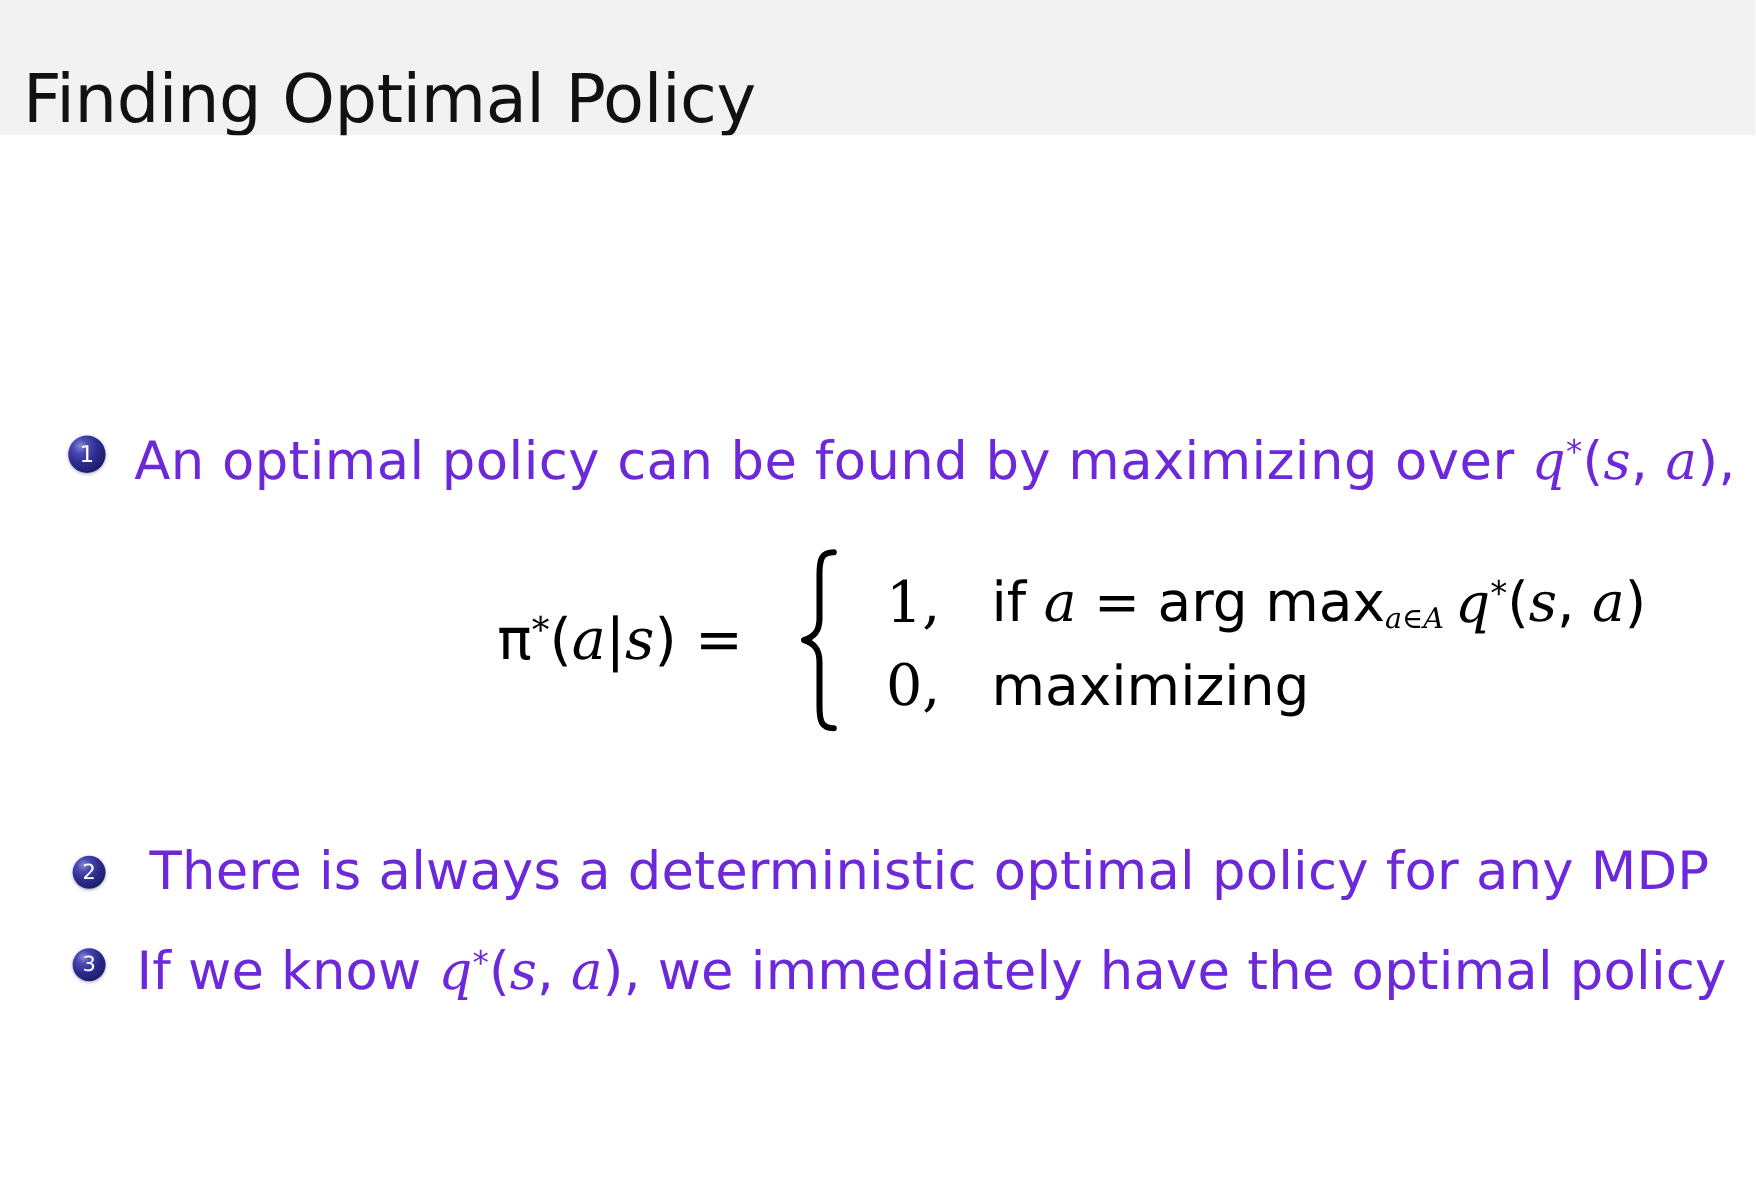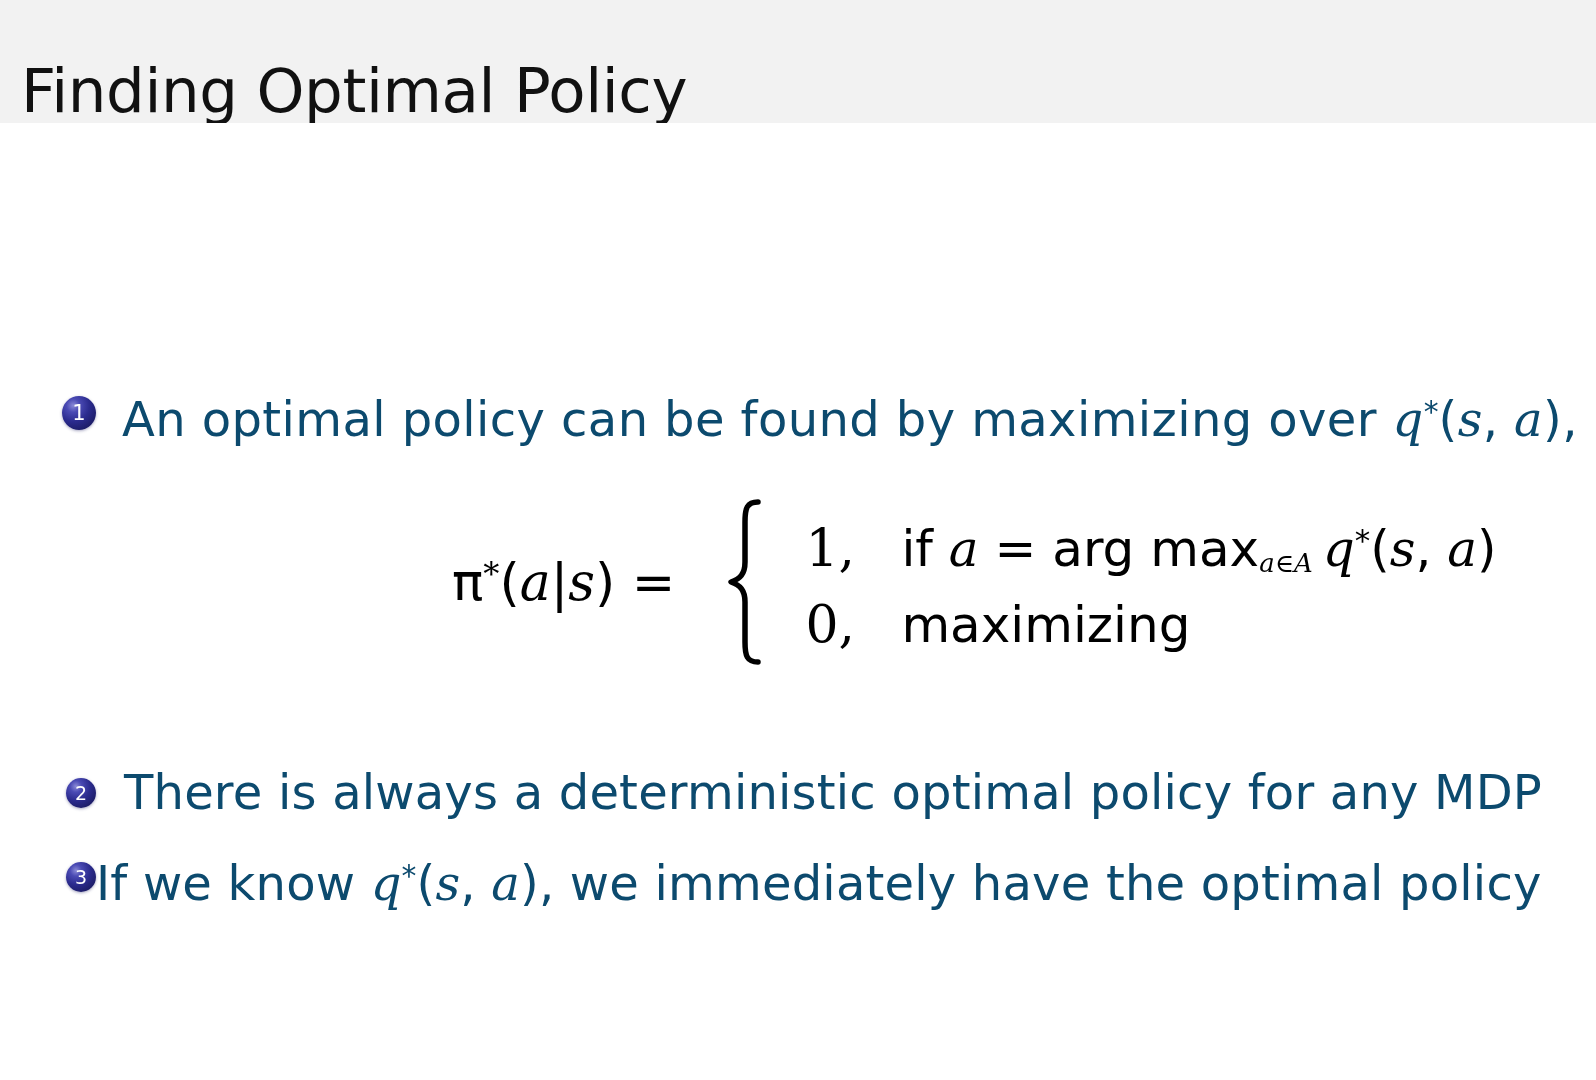--- a/index.html
+++ b/index.html
@@ -71,21 +71,21 @@
     display: flex;
     align-items: center;
     justify-content: center;
     font-family: "DejaVu Sans", "Liberation Sans", sans-serif;
     font-weight: 400;
     user-select: none;
   }
   .enum-text {
     flex: 0 0 auto;
     white-space: nowrap;
-    color: #0c4a6e;
+    color: #6d28d9;
   }
 
   
   #item-1 { left: 62px; top: 258px; }
   #item-1 .enum-marker {
     width: 34px; height: 34px;
     font-size: 21px;
     margin-top: 15px;
   }
   #item-1 .enum-text {
@@ -98,34 +98,35 @@
   
   #item-2 { left: 66px; top: 638px; }
   #item-2 .enum-marker {
     width: 30px; height: 30px;
     font-size: 19px;
     margin-top: 17px;
   }
   #item-2 .enum-text {
     font-size: 48px;
     line-height: 62px;
-    margin-left: 28px;
+    margin-left: 40px;
     letter-spacing: 0.2px;
   }
 
   
   #item-3 { left: 66px; top: 722px; }
   #item-3 .enum-marker {
     width: 30px; height: 30px;
     font-size: 19px;
     margin-top: 17px;
   }
   #item-3 .enum-text {
     font-size: 48px;
     line-height: 62px;
+    margin-left: 28px;
     letter-spacing: 0.2px;
   }
 
   
   .mi { font-family: "DejaVu Serif", "Liberation Serif", serif; font-style: italic; }
   .mup { font-family: "DejaVu Sans", "Liberation Sans", sans-serif; font-style: normal; }
   .star {
     font-size: 0.62em;
     vertical-align: 0.48em;
     font-style: normal;

